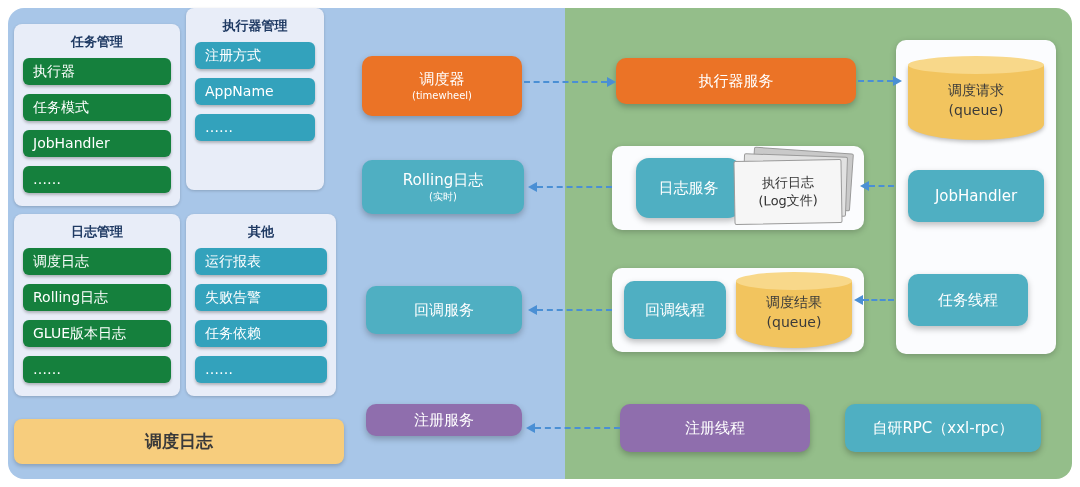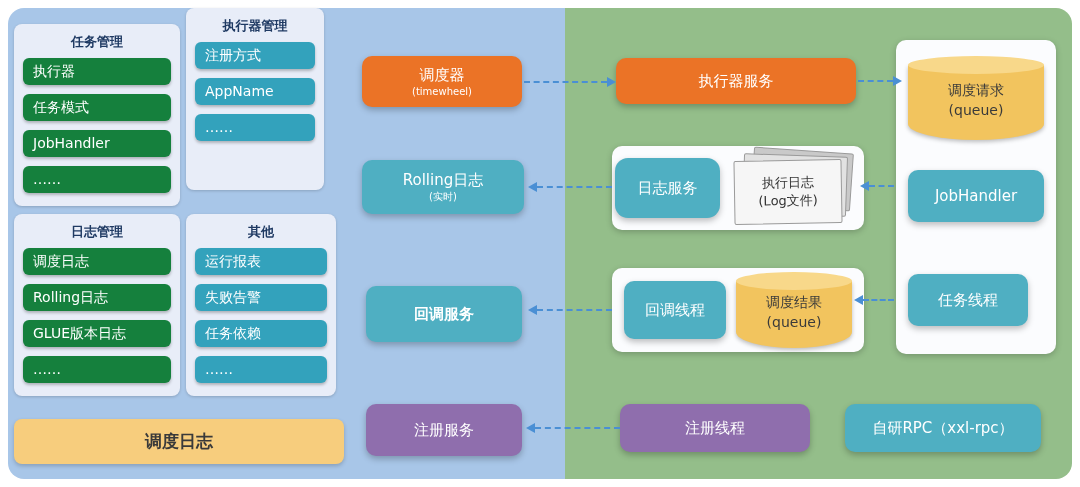--- a/index.html
+++ b/index.html
@@ -84,35 +84,35 @@
     <div class="item teal">运行报表</div>
     <div class="item teal">失败告警</div>
     <div class="item teal">任务依赖</div>
     <div class="item teal">……</div>
   </div>
 
   <div class="abs datacenter" style="left:14px;top:419px;width:330px;height:45px;">
     <span>调度日志</span>
   </div>
 
-  <div class="abs node orange" style="left:362px;top:56px;width:160px;height:51px;">
+  <div class="abs node orange" style="left:362px;top:56px;width:160px;height:60px;">
     <span>调度器</span>
     <span class="sub">(timewheel)</span>
   </div>
 
   <div class="abs node teal" style="left:362px;top:160px;width:162px;height:54px;">
     <span>Rolling日志</span>
     <span class="sub">(实时)</span>
   </div>
 
-  <div class="abs node teal" style="left:366px;top:286px;width:156px;height:56px;font-weight:bold;">
+  <div class="abs node teal" style="left:366px;top:286px;width:156px;height:48px;">
     <span>回调服务</span>
   </div>
 
-  <div class="abs node purple" style="left:366px;top:404px;width:156px;height:52px;">
+  <div class="abs node purple" style="left:366px;top:404px;width:156px;height:32px;">
     <span>注册服务</span>
   </div>
 
   <div class="abs node orange" style="left:616px;top:58px;width:240px;height:46px;">
     <span>执行器服务</span>
   </div>
 
   <div class="abs panel" style="left:896px;top:40px;width:160px;height:314px;"></div>
 
   <div class="abs cylinder" style="left:908px;top:56px;width:136px;height:84px;">
@@ -126,21 +126,21 @@
 
   <div class="abs node teal" style="left:908px;top:170px;width:136px;height:52px;">
     <span>JobHandler</span>
   </div>
 
   <div class="abs node teal" style="left:908px;top:274px;width:120px;height:52px;">
     <span>任务线程</span>
   </div>
 
   <div class="abs panel" style="left:612px;top:146px;width:252px;height:84px;"></div>
-  <div class="abs node teal" style="left:615px;top:158px;width:105px;height:60px;border-radius:13px;">
+  <div class="abs node teal" style="left:636px;top:158px;width:105px;height:60px;border-radius:13px;">
     <span>日志服务</span>
   </div>
   <div class="abs paper-stack" style="left:734px;top:150px;width:122px;height:76px;">
     <div class="sheet s3"></div>
     <div class="sheet s2"></div>
     <div class="sheet s1">
       <span>执行日志</span>
       <span>(Log文件)</span>
     </div>
   </div>

